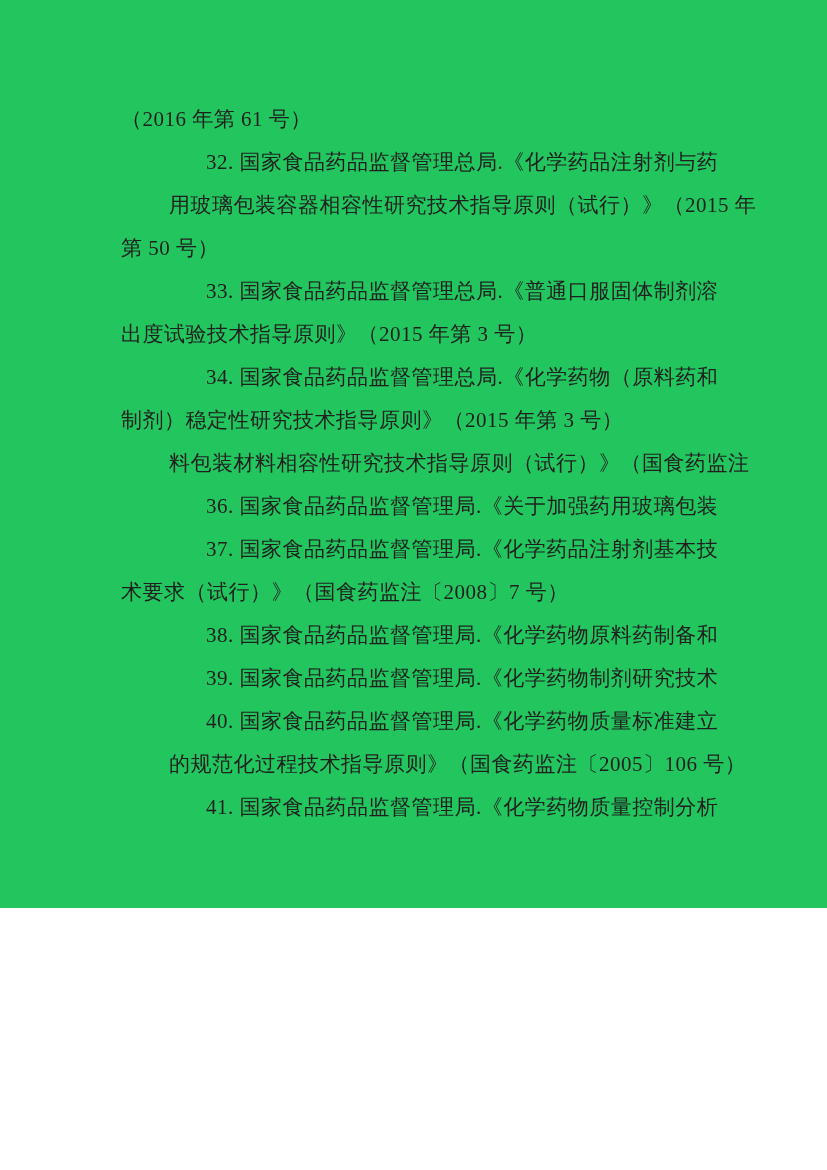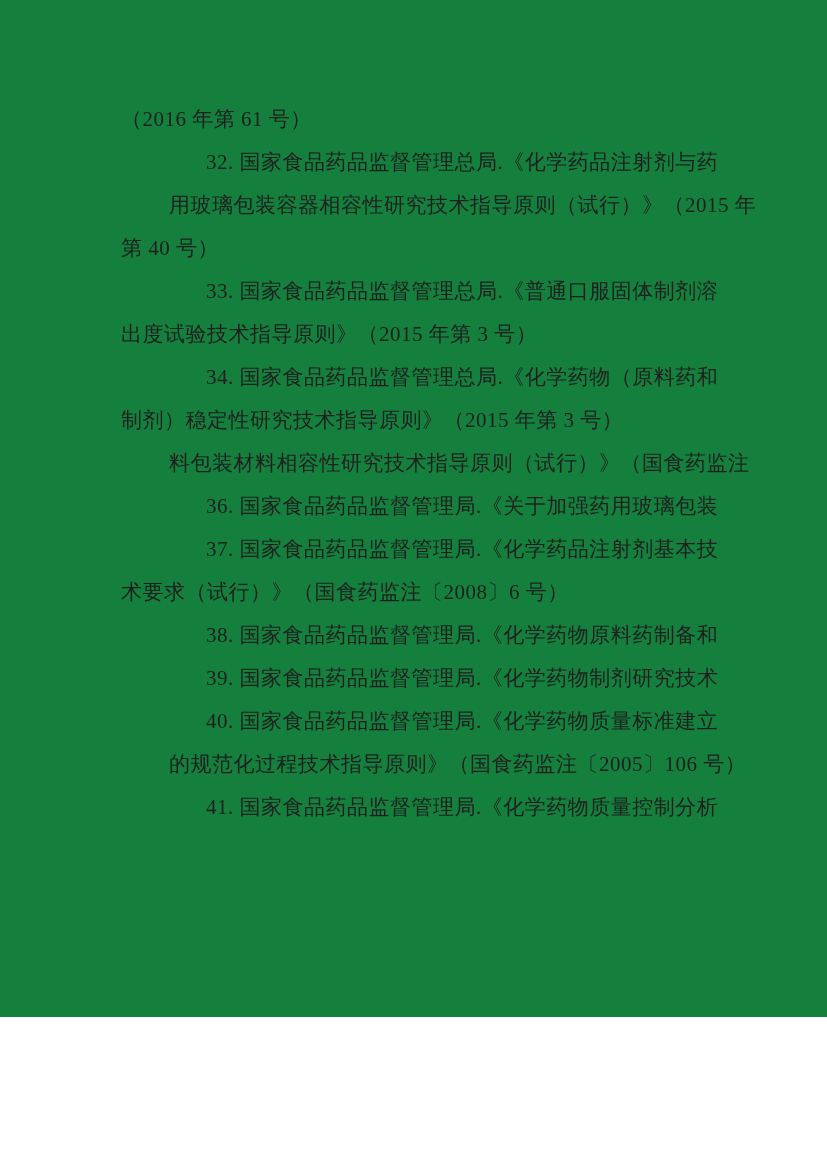--- a/index.html
+++ b/index.html
@@ -3,22 +3,22 @@
 <meta charset="utf-8">
 <style>
   html, body {
     margin: 0;
     padding: 0;
     background: #ffffff;
   }
   .page {
     position: relative;
     width: 827px;
-    height: 1017px;
-    background: #15803d;
+    height: 908px;
+    background: #22c55e;
     font-family: "Liberation Serif", "DejaVu Serif", serif;
     color: #1f1f1f;
     overflow: hidden;
   }
   .content {
     position: absolute;
     left: 121px;
     top: 98px;
     width: 584px;
   }
@@ -57,29 +57,29 @@
   }
 </style>
 </head>
 <body>
 
 <div class="page">
   <main class="content">
     <div class="line">（2016 年第 61 号）</div>
     <div class="line indent fill">32. 国家食品药品监督管理总局.《化学药品注射剂与药</div>
     <div class="line fill">用玻璃包装容器相容性研究技术指导原则（试行）》（2015 年</div>
-    <div class="line">第 40 号）</div>
+    <div class="line">第 50 号）</div>
     <div class="line indent fill">33. 国家食品药品监督管理总局.《普通口服固体制剂溶</div>
     <div class="line">出度试验技术指导原则》（2015 年第 3 号）</div>
     <div class="line indent fill">34. 国家食品药品监督管理总局.《化学药物（原料药和</div>
     <div class="line">制剂）稳定性研究技术指导原则》（2015 年第 3 号）</div>
     <div class="line fill">料包装材料相容性研究技术指导原则（试行）》（国食药监注</div>
     <div class="line indent fill">36. 国家食品药品监督管理局.《关于加强药用玻璃包装</div>
     <div class="line indent fill">37. 国家食品药品监督管理局.《化学药品注射剂基本技</div>
-    <div class="line">术要求（试行）》（国食药监注〔2008〕6 号）</div>
+    <div class="line">术要求（试行）》（国食药监注〔2008〕7 号）</div>
     <div class="line indent fill">38. 国家食品药品监督管理局.《化学药物原料药制备和</div>
     <div class="line indent fill">39. 国家食品药品监督管理局.《化学药物制剂研究技术</div>
     <div class="line indent fill">40. 国家食品药品监督管理局.《化学药物质量标准建立</div>
     <div class="line fill">的规范化过程技术指导原则》（国食药监注〔2005〕106 号）</div>
     <div class="line indent fill">41. 国家食品药品监督管理局.《化学药物质量控制分析</div>
   </main>
 
   <footer class="footer">
     <span class="dash">—</span><span class="pagenum">28</span><span class="dash">—</span>
   </footer>

